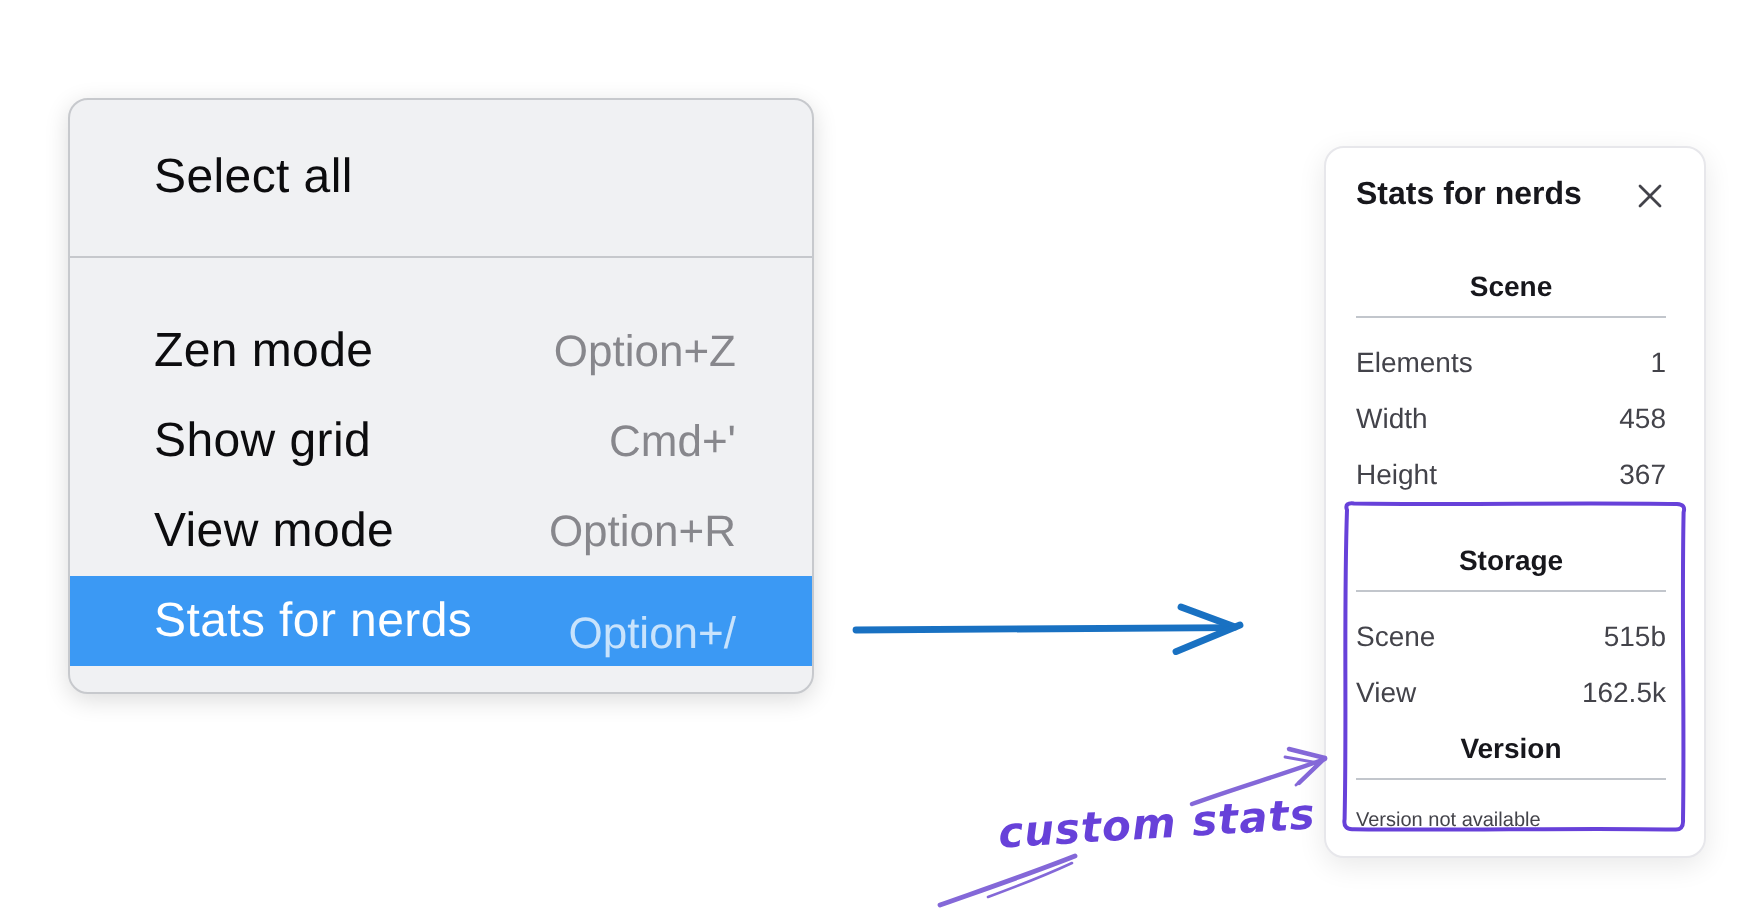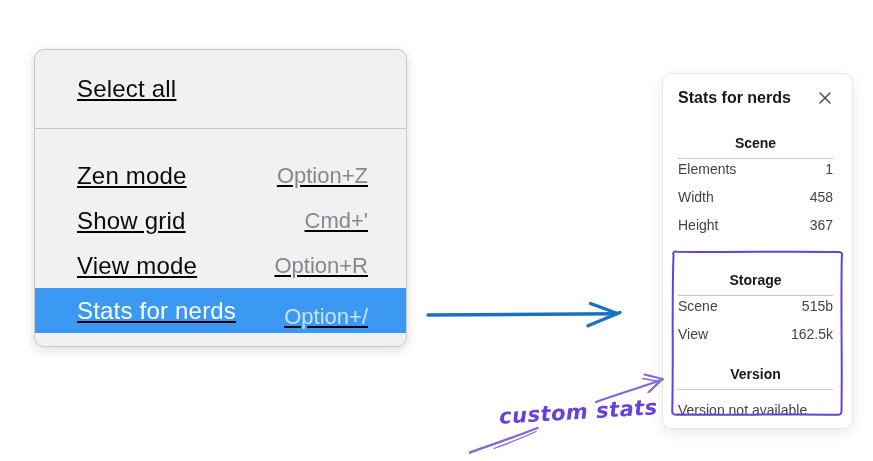--- a/index.html
+++ b/index.html
@@ -14,21 +14,20 @@
   
   .menu{
     position:absolute;left:34px;top:49px;
     width:373px;height:298px;
     box-sizing:border-box;
     background:#f0f1f3;
     border:1px solid #c7c9cd;
     border-radius:10px;
     box-shadow:0 3px 12px rgba(0,0,0,.14);
     overflow:hidden;
-    text-decoration:underline;
   }
   .menu-section-1{height:78px;display:flex;align-items:center;}
   .menu-divider{border:none;border-top:1px solid #c6c8cc;margin:0;}
   .menu-section-2{padding:24px 0 15px 0;}
   .menu-row{
     height:45px;
     display:flex;align-items:center;justify-content:space-between;
     padding:0 38px 0 42px;
     cursor:default;
   }
@@ -59,26 +58,26 @@
   }
   .section-header{
     text-align:center;font-size:14px;font-weight:bold;color:#17171c;
     height:20px;line-height:20px;
   }
   .sh-scene{margin-top:24px;}
   .sh-storage{margin-top:25px;}
   .sh-version{margin-top:10px;}
   .stat-hr{border:none;border-top:1px solid #c2c6cc;margin:5px 0 2px 0;}
   .stat-row{
-    height:28px;display:flex;align-items:flex-start;justify-content:space-between;
+    height:28px;display:flex;align-items:flex-end;justify-content:space-between;
     font-size:14px;color:#43434a;
   }
   .stat-note{
     margin-top:6px;height:28px;display:flex;align-items:center;
-    font-size:14px;color:#43434a;white-space:nowrap;
+    font-size:10px;color:#43434a;white-space:nowrap;
   }
 
   
   .overlay{
     position:absolute;left:0;top:0;width:873px;height:461px;
     pointer-events:none;
   }
   .annotation-text{
     position:absolute;left:499px;top:400px;
     font-family:"DejaVu Sans", sans-serif;

